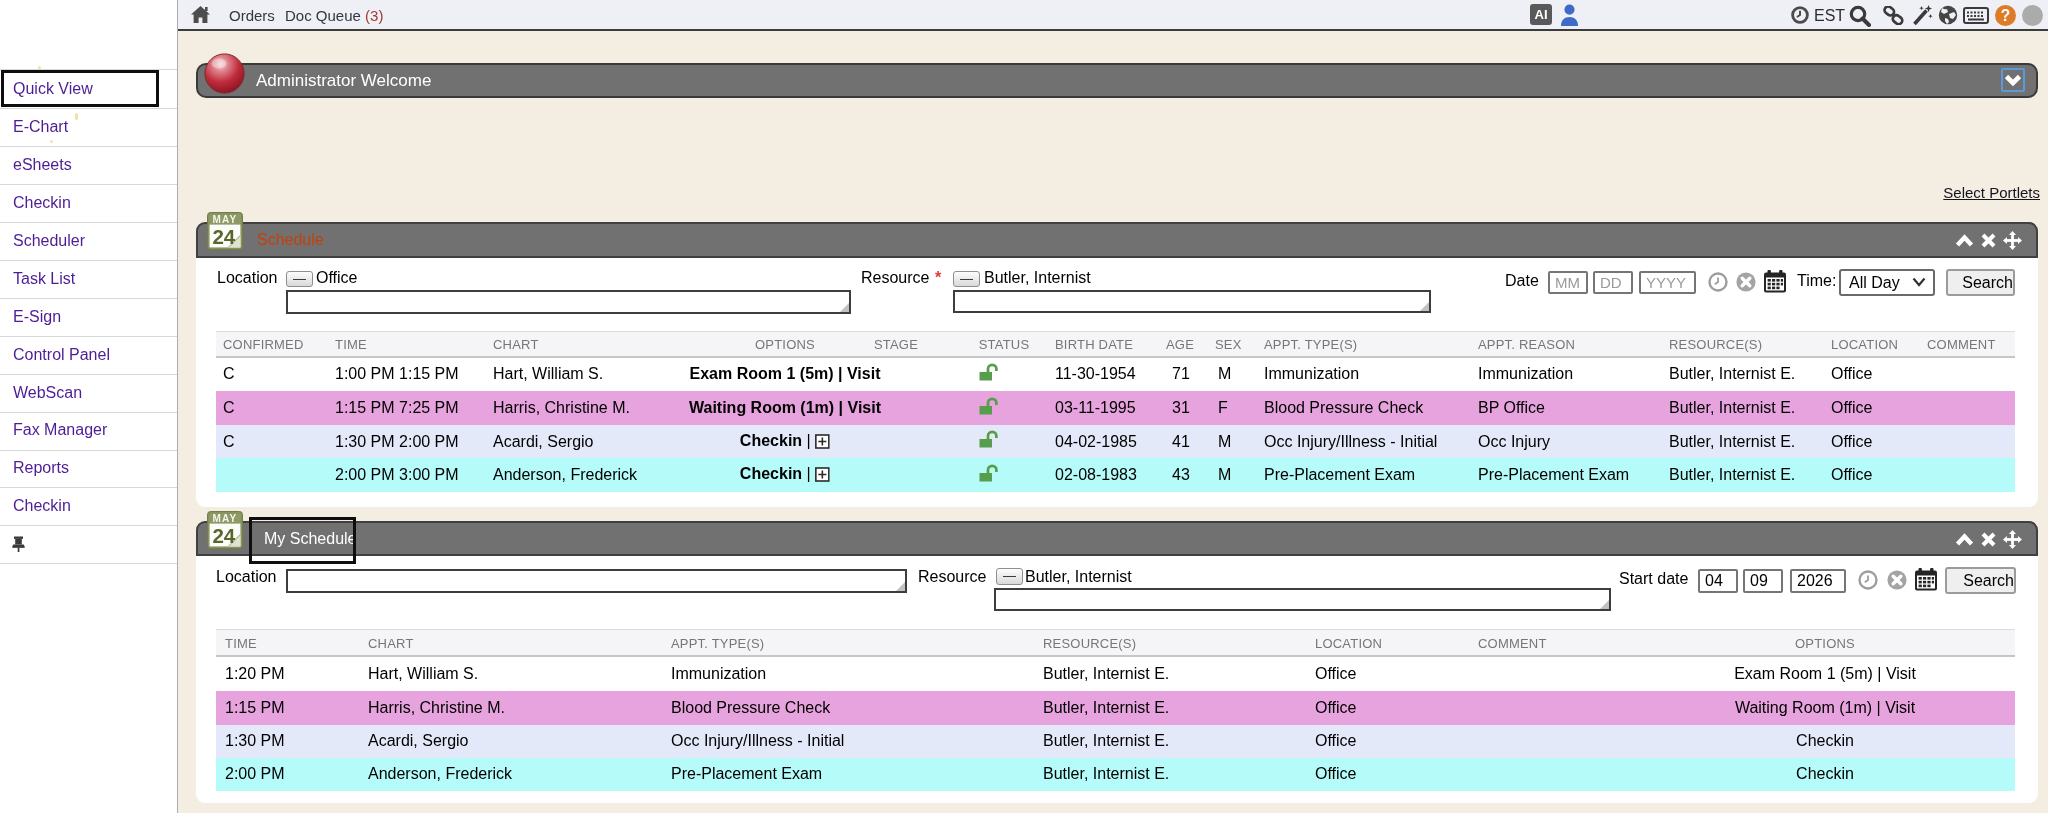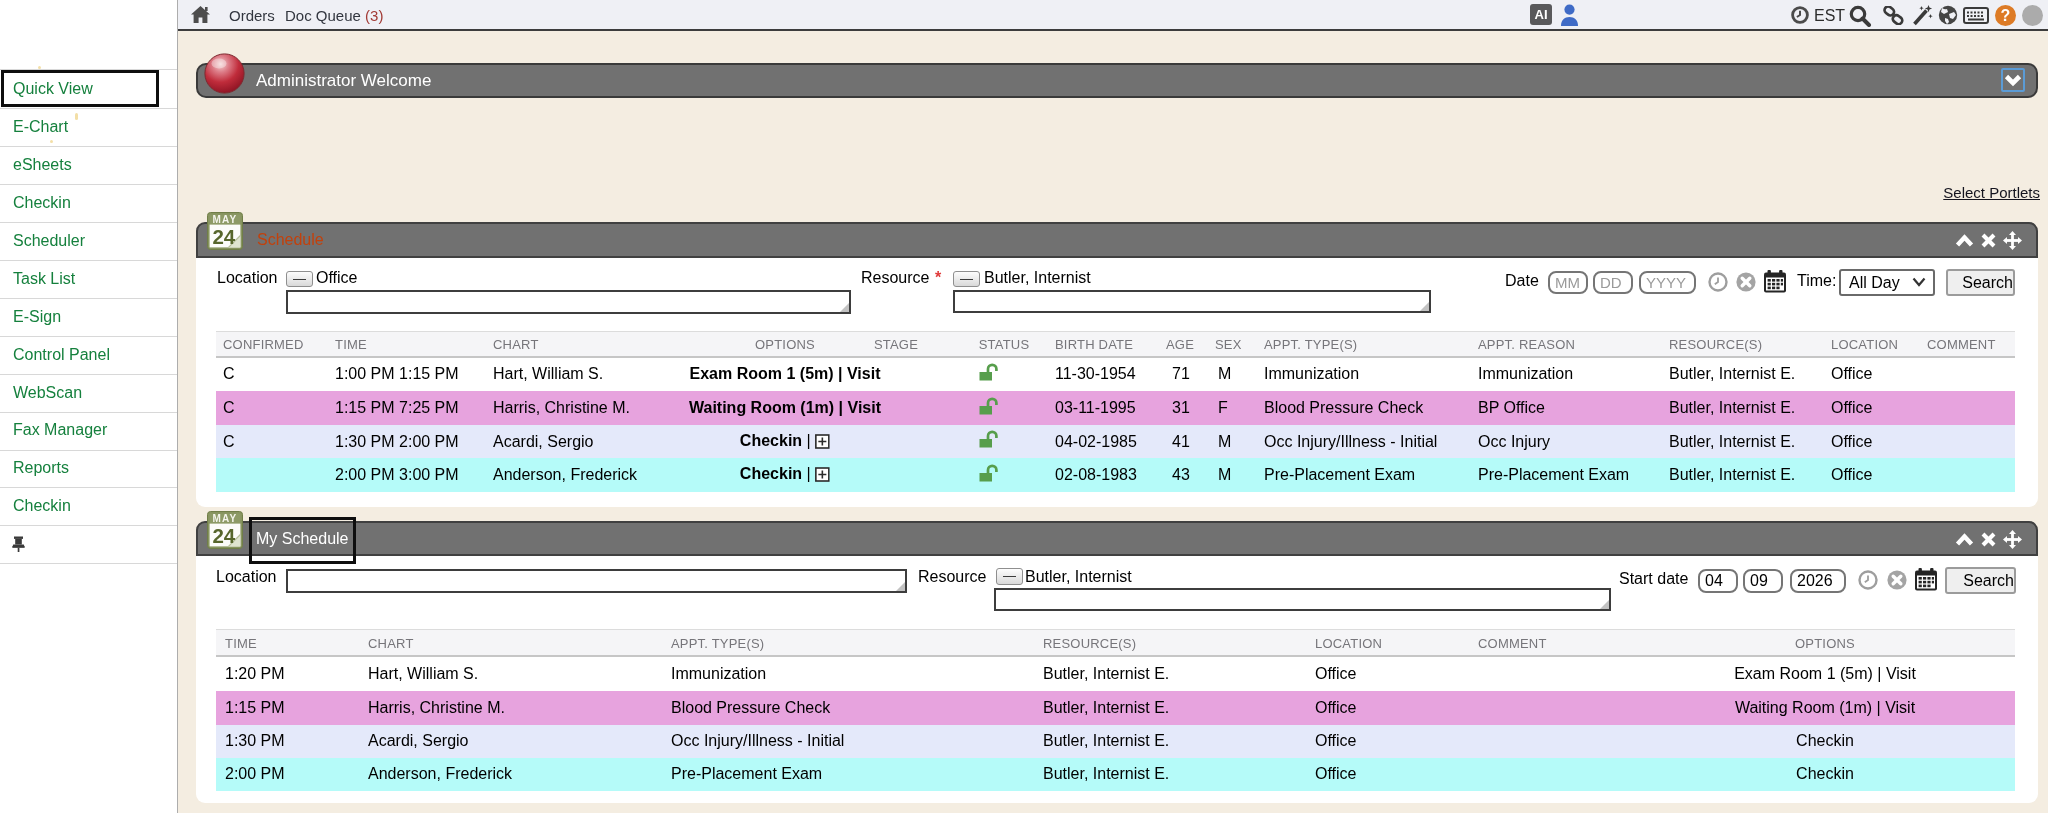--- a/index.html
+++ b/index.html
@@ -9,24 +9,24 @@
 .t15{position:absolute;font-size:15px;line-height:15px;white-space:nowrap;color:#32363f}
 .t13{position:absolute;font-size:13px;line-height:13px;white-space:nowrap;color:#76757a;letter-spacing:.2px}
 .cx{transform:translateX(-50%)}
 .b{font-weight:bold}
 .inp{position:absolute;background:#fff;border:2px solid #3d3d3d;box-sizing:border-box}
 .nt:after{content:"";position:absolute;right:0;bottom:0;width:0;height:0;border-left:9px solid transparent;border-bottom:9px solid #c2c2c2}
 .mbtn{position:absolute;width:27px;height:16px;border:1px solid #8f8f8f;border-radius:3px;background:linear-gradient(#fdfdfd,#d9d9d9);color:#222;font-size:13px;line-height:14px;text-align:center;box-sizing:border-box}
 .hdrbar{position:absolute;left:196px;width:1842px;height:36px;background:#717171;border:2px solid #404040;border-radius:9px 9px 0 0;box-sizing:border-box}
 .pbody{position:absolute;left:196px;width:1842px;background:#fff;border-radius:0 0 9px 9px}
 .sep{position:absolute;left:0;width:177px;height:1px;background:#d8d8d8}
-.mi{position:absolute;left:13px;font-size:16px;line-height:16px;color:#15803d;white-space:nowrap}
+.mi{position:absolute;left:13px;font-size:16px;line-height:16px;color:#4c1d95;white-space:nowrap}
 .row{position:absolute;left:216px;width:1799px}
 .sel{position:absolute;background:#fff;border:2px solid #6a6a6a;border-radius:3px;box-sizing:border-box}
-.din{position:absolute;background:#fff;border:2px solid #757575;border-radius:8px;box-sizing:border-box;font-size:15px;line-height:19px;color:#000;padding-left:5px}
+.din{position:absolute;background:#fff;border:2px solid #757575;border-radius:2px;box-sizing:border-box;font-size:15px;line-height:19px;color:#000;padding-left:5px}
 .btn{position:absolute;background:#efefef;border:2px solid #9b9b9b;border-radius:3px;box-sizing:border-box;text-align:right;font-size:16px;color:#000}
 </style>
 </head>
 <body>
 
 <div class="a" style="left:0;top:0;width:178px;height:813px;background:#fff;border-right:1px solid #adadad;box-sizing:border-box"></div>
 <div class="a" style="left:38px;top:66px;width:3px;height:3px;background:#eed281;border-radius:50%;opacity:.7"></div>
 <div class="a" style="left:75px;top:113px;width:3px;height:7px;background:#eed281;border-radius:2px;opacity:.7"></div>
 <div class="a" style="left:50px;top:140px;width:3px;height:3px;background:#eed281;border-radius:50%;opacity:.7"></div>
 <div class="sep" style="top:69px"></div>
@@ -316,21 +316,21 @@
 <div class="t16" style="left:1055px;top:467px">02-08-1983</div>
 <div class="t16" style="left:1172px;top:467px">43</div>
 <div class="t16" style="left:1218px;top:467px">M</div>
 <div class="t16" style="left:1264px;top:467px">Pre-Placement Exam</div>
 <div class="t16" style="left:1478px;top:467px">Pre-Placement Exam</div>
 <div class="t16" style="left:1669px;top:467px">Butler, Internist E.</div>
 <div class="t16" style="left:1831px;top:467px">Office</div>
 
 <div class="hdrbar" style="top:521px;height:35px"></div>
 <div class="pbody" style="top:556px;height:247px"></div>
-<div class="a" style="left:256px;top:531px;font-size:16px;line-height:16px;color:#fff;white-space:nowrap">My Schedule</div>
+<div class="a" style="left:264px;top:531px;font-size:16px;line-height:16px;color:#fff;white-space:nowrap">My Schedule</div>
 <div class="a" style="left:249px;top:517px;width:101px;height:41px;border:3px solid #0e0e0e"></div>
 <svg class="a" style="left:1955px;top:532px" width="19" height="15" viewBox="0 0 19 15">
     <path d="M2.5 12 L9.5 4.5 L16.5 12" fill="none" stroke="#fff" stroke-width="4.4"></path>
   </svg>
 <svg class="a" style="left:1981px;top:532px" width="15" height="15" viewBox="0 0 15 15">
     <g stroke="#fff" stroke-width="4">
       <path d="M2 2 L13 13"></path>
       <path d="M13 2 L2 13"></path>
     </g>
   </svg>

